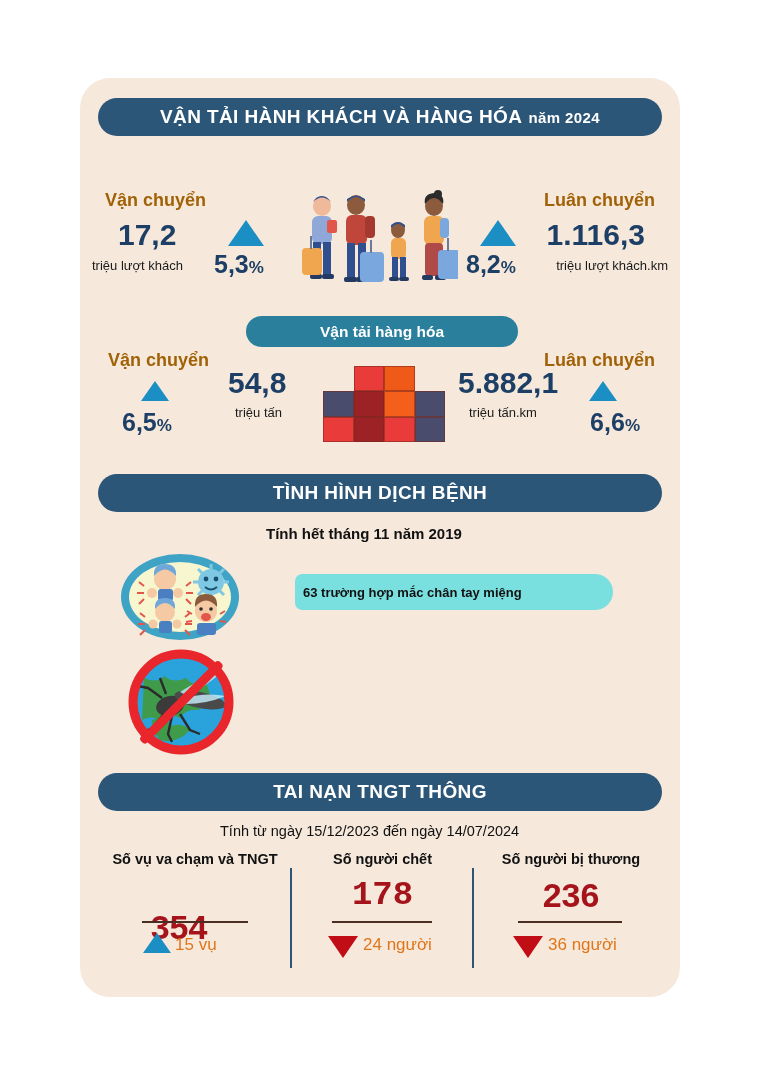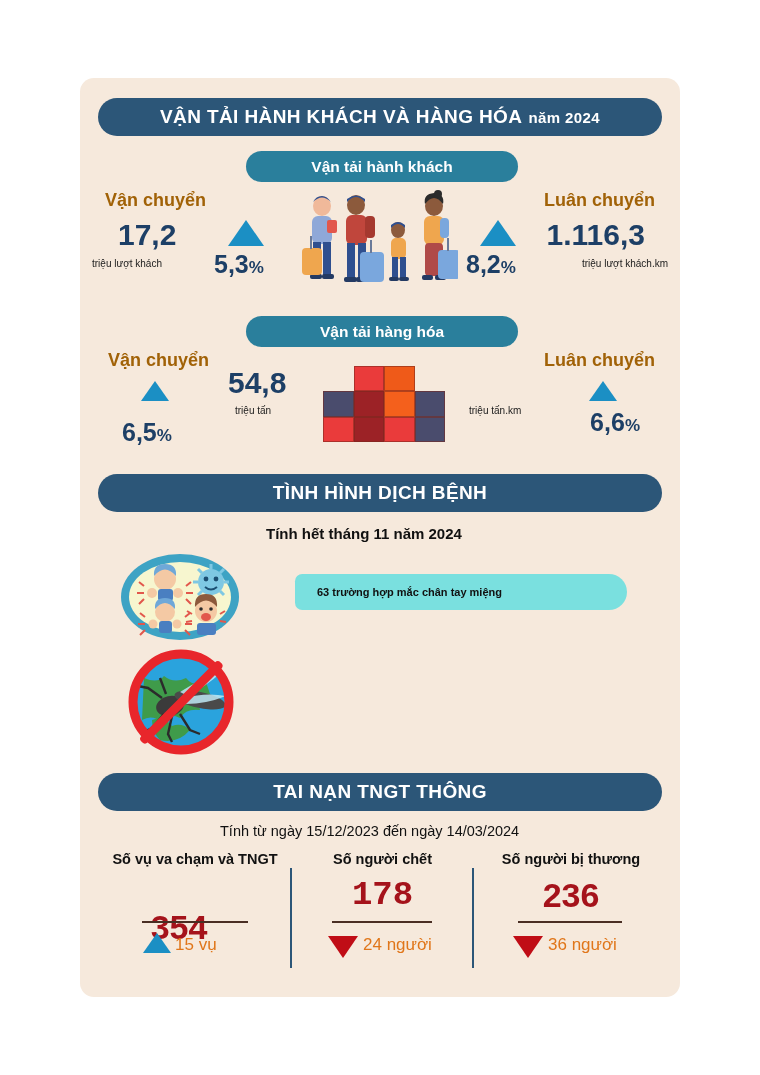--- a/index.html
+++ b/index.html
@@ -15,21 +15,21 @@
     overflow: hidden;
   }
 
   .card {
     position: absolute;
     left: 80px;
     top: 78px;
     width: 600px;
     height: 919px;
     background: #f6e9dc;
-    border-radius: 14px;
+    border-radius: 30px;
   }
 
   
   .banner {
     position: absolute;
     left: 18px;
     width: 564px;
     height: 38px;
     background: #2c5678;
     border-radius: 19px;
@@ -72,21 +72,21 @@
   }
   .bignum {
     position: absolute;
     font-size: 30px;
     font-weight: bold;
     color: #1d3f66;
     white-space: nowrap;
   }
   .unit {
     position: absolute;
-    font-size: 10px;
+    font-size: 13px;
     color: #1b1b1b;
     white-space: nowrap;
   }
   .pct {
     position: absolute;
     font-size: 25px;
     font-weight: bold;
     color: #1d3f66;
     white-space: nowrap;
   }
@@ -126,22 +126,22 @@
     border: 1px solid rgba(120,40,30,.55);
     box-sizing: border-box;
   }
 
   
   .dpill {
     position: absolute;
     height: 36px;
     display: flex;
     align-items: center;
-    padding-left: 22px;
-    font-size: 11px;
+    padding-left: 8px;
+    font-size: 13px;
     font-weight: bold;
     color: #111111;
     border-radius: 8px 20px 20px 8px;
     white-space: nowrap;
   }
   .dpill.teal { background: #7ae0df; }
   .dpill.red  { background: #e5807f; }
 
   .disease-icon { position: absolute; }
 
@@ -194,23 +194,20 @@
 </head>
 <body>
 
 <div class="card">
 
   <div class="banner" style="top:20px;">
     <span class="big">VẬN TẢI HÀNH KHÁCH VÀ HÀNG HÓA</span>
     <span class="small">năm 2024</span>
   </div>
 
-  <div class="subpill" style="left:166px; top:73px; width:272px;">
-    <span>Vận tải hành khách</span>
-  </div>
 
   <div class="lbl" style="left:25px; top:112px;">Vận chuyển</div>
   <div class="bignum" style="left:38px; top:140px;">17,2</div>
   <div class="unit" style="left:12px; top:180px;">triệu lượt khách</div>
   <div class="tri-up" style="left:148px; top:142px;"></div>
   <div class="pct" style="left:134px; top:172px;">
     <span>5,3</span><span class="sign">%</span>
   </div>
 
   <svg class="people" style="left:208px; top:112px;" width="170" height="100" viewBox="0 0 170 100">
@@ -264,52 +261,53 @@
   <div class="lbl" style="right:25px; top:112px;">Luân chuyển</div>
   <div class="bignum" style="right:35px; top:140px;">1.116,3</div>
   <div class="unit" style="right:12px; top:180px;">triệu lượt khách.km</div>
 
   <div class="subpill" style="left:166px; top:238px; width:272px;">
     <span>Vận tải hàng hóa</span>
   </div>
 
   <div class="lbl" style="left:28px; top:272px;">Vận chuyển</div>
   <div class="tri-up small" style="left:61px; top:303px;"></div>
-  <div class="pct" style="left:42px; top:340px;">
+  <div class="pct" style="left:42px; top:330px;">
     <span>6,5</span><span class="sign">%</span>
   </div>
 
   <div class="bignum" style="left:148px; top:288px;">54,8</div>
   <div class="unit" style="left:155px; top:327px;">triệu tấn</div>
 
   <div class="boxes" style="left:243px; top:288px; width:122px; height:76px;">
     <div class="boxcell" style="left:31px;  top:0px;  width:30px; height:25px; background:#ea3b3b;"></div>
     <div class="boxcell" style="left:61px;  top:0px;  width:31px; height:25px; background:#ef5a19;"></div>
     <div class="boxcell" style="left:0px;   top:25px; width:31px; height:26px; background:#4a4c6d;"></div>
     <div class="boxcell" style="left:31px;  top:25px; width:30px; height:26px; background:#9c2226;"></div>
     <div class="boxcell" style="left:61px;  top:25px; width:31px; height:26px; background:#f4601c;"></div>
     <div class="boxcell" style="left:92px;  top:25px; width:30px; height:26px; background:#4a4c6d;"></div>
     <div class="boxcell" style="left:0px;   top:51px; width:31px; height:25px; background:#ea3b3b;"></div>
     <div class="boxcell" style="left:31px;  top:51px; width:30px; height:25px; background:#9c2226;"></div>
     <div class="boxcell" style="left:61px;  top:51px; width:31px; height:25px; background:#ea3b3b;"></div>
     <div class="boxcell" style="left:92px;  top:51px; width:30px; height:25px; background:#4a4c6d;"></div>
   </div>
 
+  <div class="bignum" style="left:378px; top:288px;">5.882,1</div>
   <div class="unit" style="left:389px; top:327px;">triệu tấn.km</div>
 
   <div class="lbl" style="right:25px; top:272px;">Luân chuyển</div>
   <div class="tri-up small" style="right:63px; top:303px;"></div>
   <div class="pct" style="right:40px; top:330px;">
     <span>6,6</span><span class="sign">%</span>
   </div>
 
   <div class="banner" style="top:396px;">
     <span class="big">TÌNH HÌNH DỊCH BỆNH</span>
   </div>
-  <div class="subtitle" style="left:186px; top:447px;">Tính hết tháng 11 năm 2024</div>
+  <div class="subtitle" style="left:186px; top:447px;">Tính hết tháng 11 năm 2019</div>
 
   <svg class="disease-icon" style="left:38px; top:473px;" width="125" height="92" viewBox="0 0 125 92">
     <ellipse cx="62" cy="46" rx="59" ry="43" fill="#3ea3c4"></ellipse>
     <ellipse cx="62" cy="46" rx="51" ry="35" fill="#f7f6cf"></ellipse>
 
     <circle cx="47" cy="28" r="11" fill="#f4c9a4"></circle>
     <path d="M36 25 q11 -13 22 0 q1 -12 -11 -12 q-12 0 -11 12z" fill="#6fa8d8"></path>
     <rect x="40" y="38" width="15" height="12" rx="3" fill="#4a7fc1"></rect>
     <circle cx="34" cy="42" r="5" fill="#f4c9a4"></circle>
     <circle cx="60" cy="42" r="5" fill="#f4c9a4"></circle>
@@ -364,21 +362,21 @@
     </g>
 
     <circle cx="59" cy="54" r="48" fill="none" stroke="#e8262b" stroke-width="9"></circle>
     <rect x="55" y="-2" width="9" height="112" rx="4" fill="#e8262b" transform="rotate(45 59 54)"></rect>
   </svg>
 
 
   <div class="banner" style="top:695px;">
     <span class="big">TAI NẠN TNGT THÔNG</span>
   </div>
-  <div class="subtitle thin" style="left:140px; top:745px;">Tính từ ngày 15/12/2023 đến ngày 14/03/2024</div>
+  <div class="subtitle thin" style="left:140px; top:745px;">Tính từ ngày 15/12/2023 đến ngày 14/07/2024</div>
 
   <div class="acc-title" style="left:20px; top:773px; width:190px;">Số vụ va chạm và TNGT</div>
   <div class="acc-num" style="left:4px; top:798px; width:190px;margin-top:32px;">354</div>
   <div class="acc-rule" style="left:62px; top:843px; width:106px;"></div>
   <div class="tri-up small" style="left:63px; top:855px;"></div>
   <div class="acc-delta" style="left:95px; top:857px;">15 vụ</div>
 
   <div class="vdiv" style="left:210px; top:790px; height:100px;"></div>
 
   <div class="acc-title" style="left:215px; top:773px; width:175px;">Số người chết</div>

